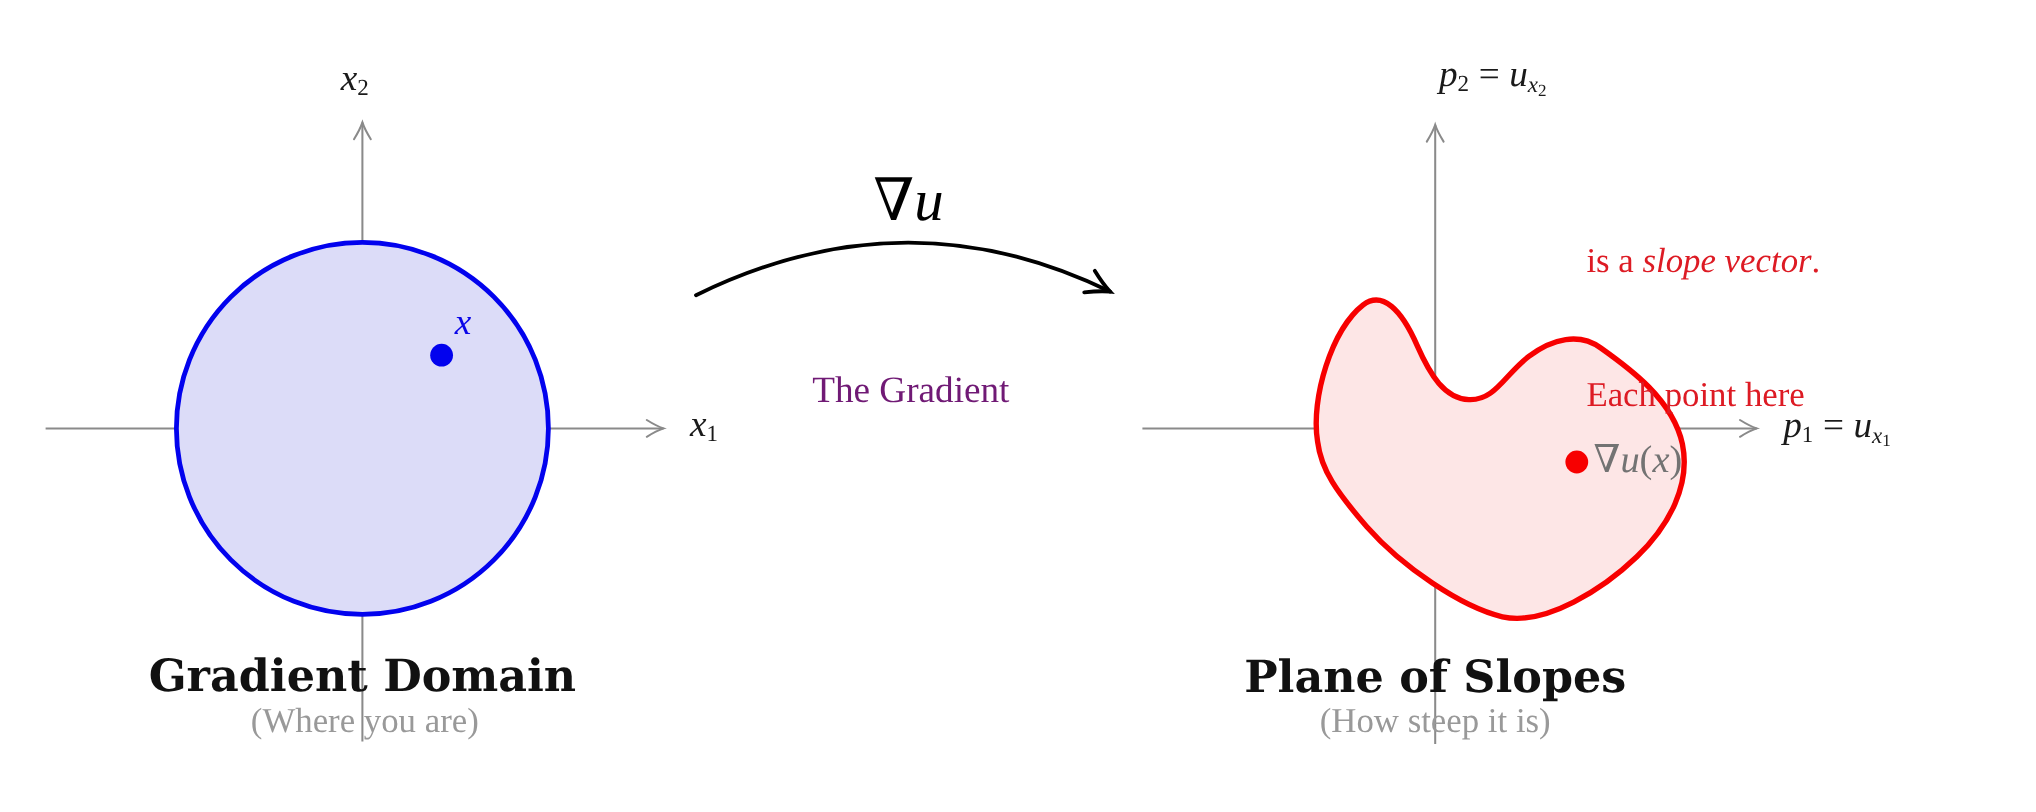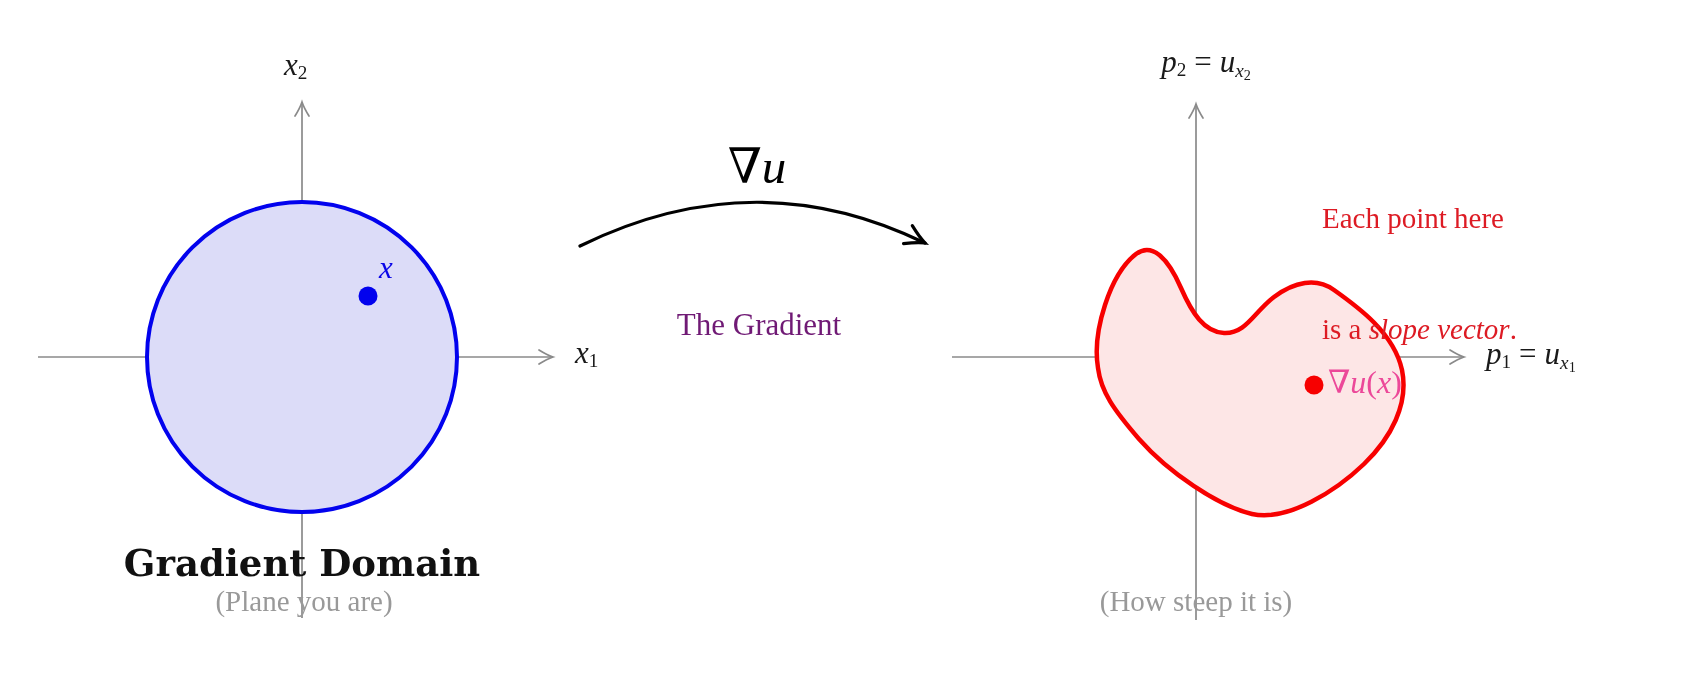--- a/index.html
+++ b/index.html
@@ -21,21 +21,21 @@
   .panel-title { font-family:"DejaVu Serif","Liberation Serif",serif; font-weight:bold; font-size:37px; color:#111; white-space:pre; }
   .panel-sub { font-size:29px; color:#999999; white-space:pre; }
 
   .nabla-big { font-size:49px; color:#000; }
   .nabla-big .it { font-style:italic; }
   .map-caption { font-size:31px; color:#701a75; text-align:center; line-height:45px; }
 
   .red-note { font-size:29px; color:#dd1b24; line-height:37px; }
   .red-note .it { font-style:italic; }
 
-  .grad-pt-label { font-size:32px; color:#ec4899; }
+  .grad-pt-label { font-size:32px; color:#737373; }
   .grad-pt-label .it { font-style:italic; }
 
   .blue-pt-label { font-size:31px; font-style:italic; color:#0a06e8; }
 
   .axis-line { stroke:#8a8a8a; stroke-width:1.7; fill:none; }
   .domain-circle { fill:#dcdcf8; stroke:#0202ee; stroke-width:4; }
   .range-blob { fill:#fde6e6; stroke:#f70000; stroke-width:4.5; stroke-linejoin:round; }
   .dot-blue { fill:#0202ee; }
   .dot-red { fill:#f70000; }
   .map-arc { stroke:#000000; stroke-width:3.2; fill:none; stroke-linecap:round; }
@@ -81,35 +81,36 @@
   </svg>
 
   <div class="lbl math" style="left:284px; top:47px;"><span>x</span><sub class="s1">2</sub></div>
 
   <div class="lbl math" style="left:575px; top:335px;"><span>x</span><sub class="s1">1</sub></div>
 
   <div class="lbl blue-pt-label" style="left:379px; top:250px;">x</div>
 
   <div class="lbl panel-title centered" style="left:302px; top:541px;">Gradient Domain</div>
 
-  <div class="lbl panel-sub centered" style="left:304px; top:585px;">(Plane you are)</div>
+  <div class="lbl panel-sub centered" style="left:304px; top:585px;">(Where you are)</div>
 
   <div class="lbl nabla-big centered" style="left:757px; top:138px;"><span>∇</span><span class="it">u</span></div>
 
   <div class="lbl map-caption centered" style="left:759px; top:212px;">
     <div>The Gradient</div>
   </div>
 
-  <div class="lbl math centered" style="left:1206px; top:44px;"><span>p</span><sub class="s1">2</sub><span class="eq">=</span><span>u</span><sub class="sv"><span>x</span><sub class="s2">2</sub></sub></div>
+  <div class="lbl math centered" style="left:1244px; top:44px;"><span>p</span><sub class="s1">2</sub><span class="eq">=</span><span>u</span><sub class="sv"><span>x</span><sub class="s2">2</sub></sub></div>
 
   <div class="lbl math" style="left:1486px; top:336px;"><span>p</span><sub class="s1">1</sub><span class="eq">=</span><span>u</span><sub class="sv"><span>x</span><sub class="s2">1</sub></sub></div>
 
   <div class="lbl red-note" style="left:1322px; top:126px;">
+    <div><span>is a </span><span class="it">slope vector</span><span>.</span></div>
     <div>Each point here</div>
-    <div><span>is a </span><span class="it">slope vector</span><span>.</span></div>
   </div>
 
   <div class="lbl grad-pt-label" style="left:1328px; top:363px;"><span>∇</span><span class="it">u</span><span>(</span><span class="it">x</span><span>)</span></div>
 
+  <div class="lbl panel-title centered" style="left:1196px; top:542px;">Plane of Slopes</div>
 
   <div class="lbl panel-sub centered" style="left:1196px; top:585px;">(How steep it is)</div>
 
 </div>
 
 </body></html>

